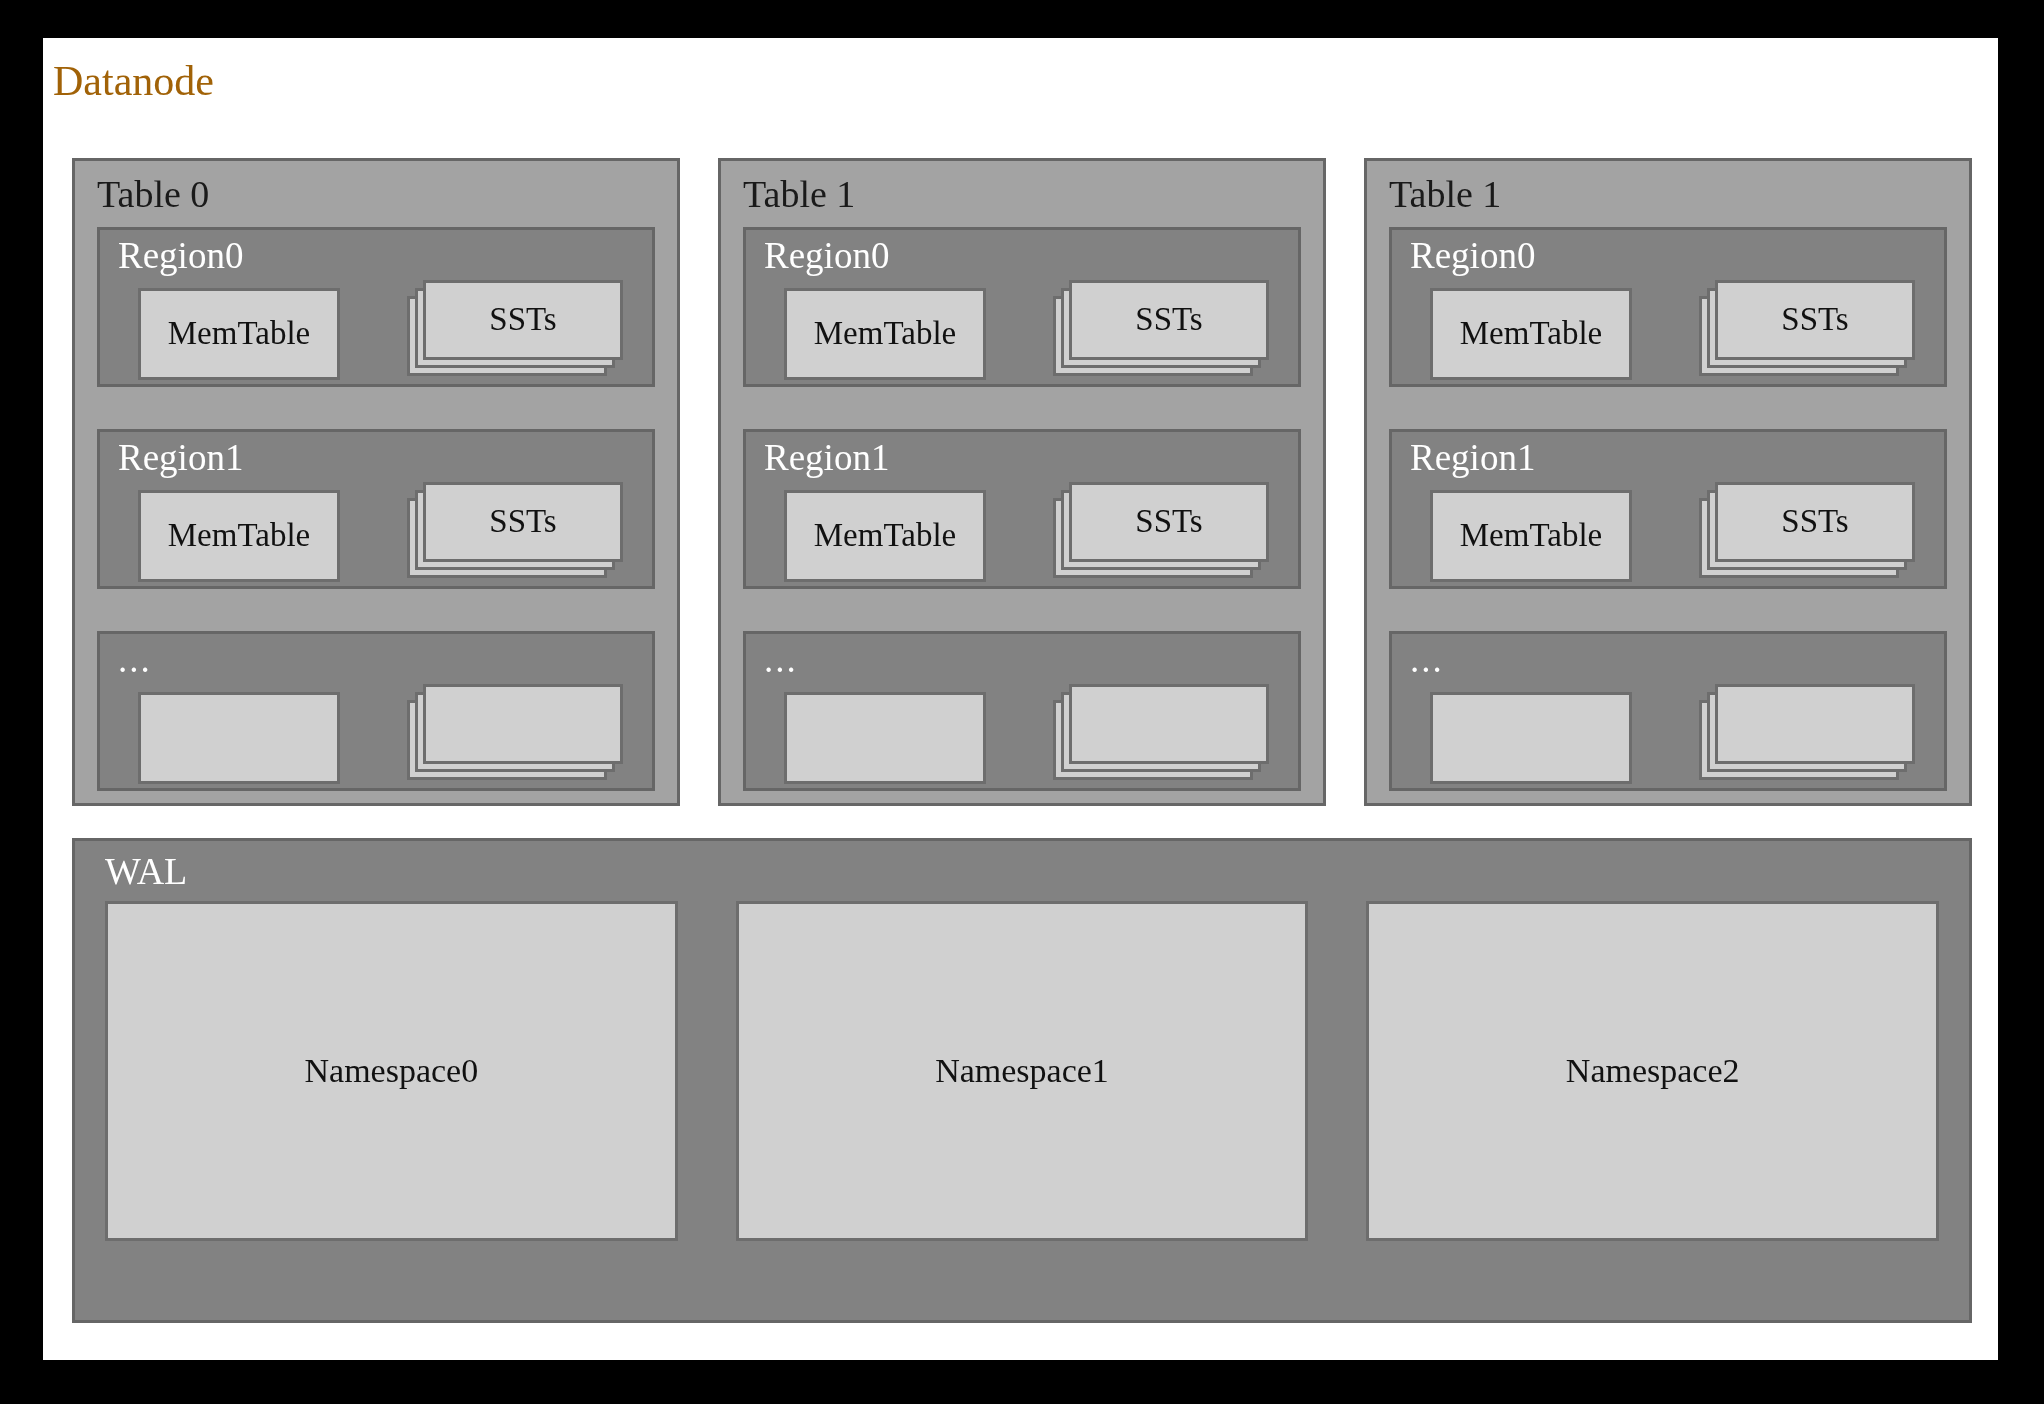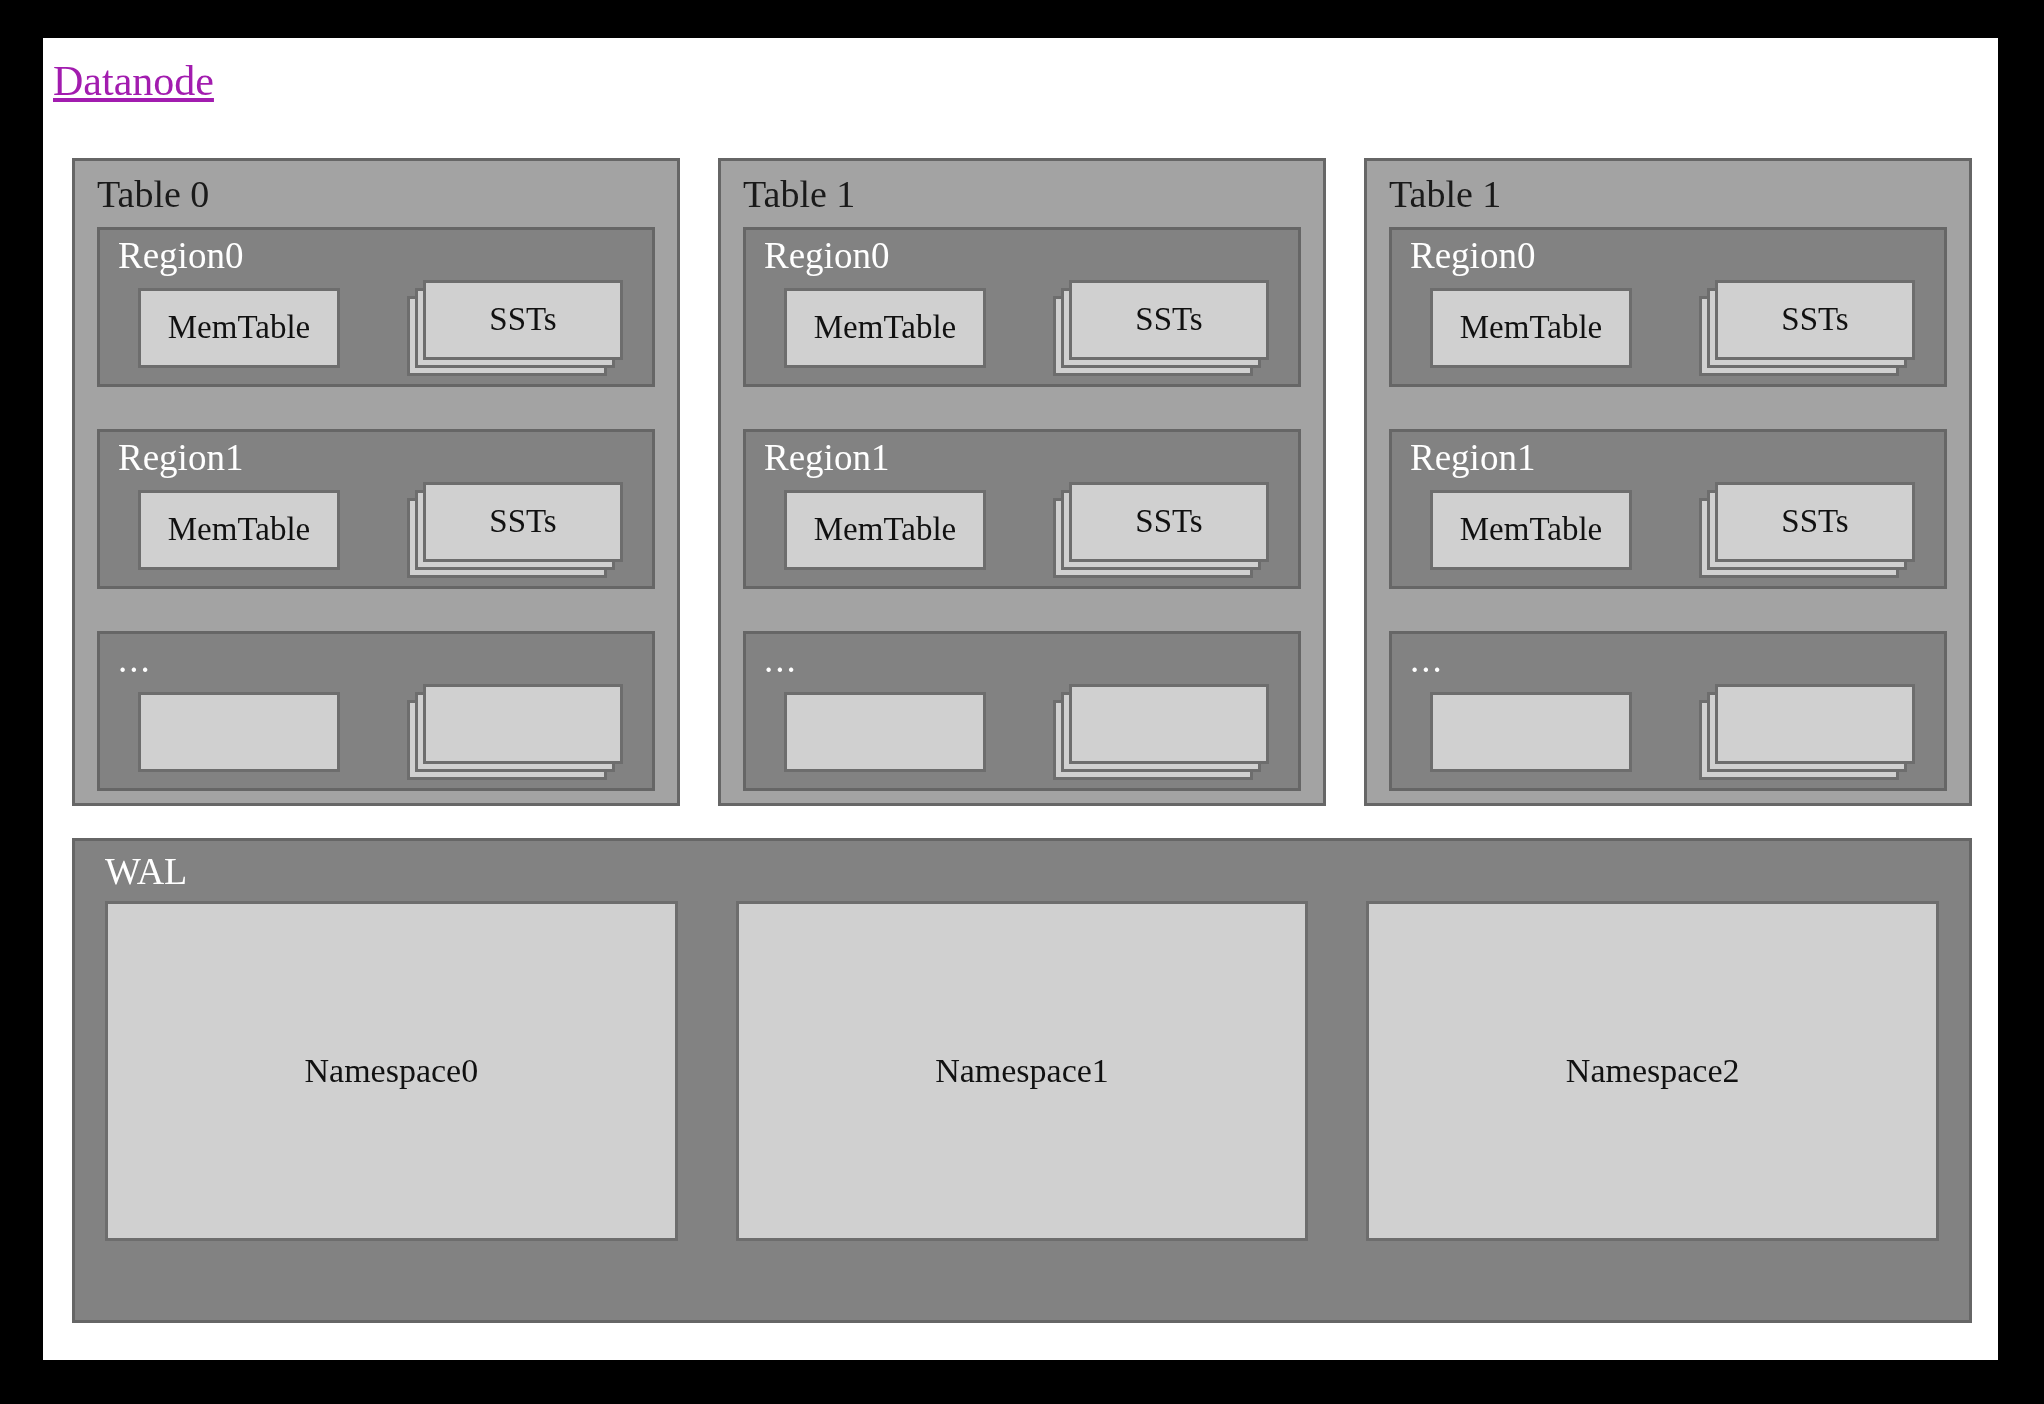--- a/index.html
+++ b/index.html
@@ -23,24 +23,23 @@
     height: 1322px;
     background: #ffffff;
     box-sizing: border-box;
   }
 
   #datanode-title {
     position: absolute;
     left: 10px;
     top: 22px;
     font-size: 42px;
-    color: #a21caf;
+    color: #a16207;
     line-height: 1;
     white-space: nowrap;
-    text-decoration: underline;
   }
 
   
   #tables-row {
     position: absolute;
     left: 29px;
     top: 120px;
     width: 1900px;
     height: 648px;
     display: flex;
@@ -99,21 +98,21 @@
     align-items: flex-start;
     justify-content: space-between;
     height: 92px;
     padding-right: 4px;
   }
 
   
   .memtable {
     position: relative;
     width: 202px;
-    height: 80px;
+    height: 92px;
     margin-top: 8px;
     margin-left: 20px;
     background: #d0d0d0;
     border: 3px solid #6d6d6d;
     box-sizing: border-box;
     display: flex;
     align-items: center;
     justify-content: center;
     font-size: 33px;
     color: #111111;

